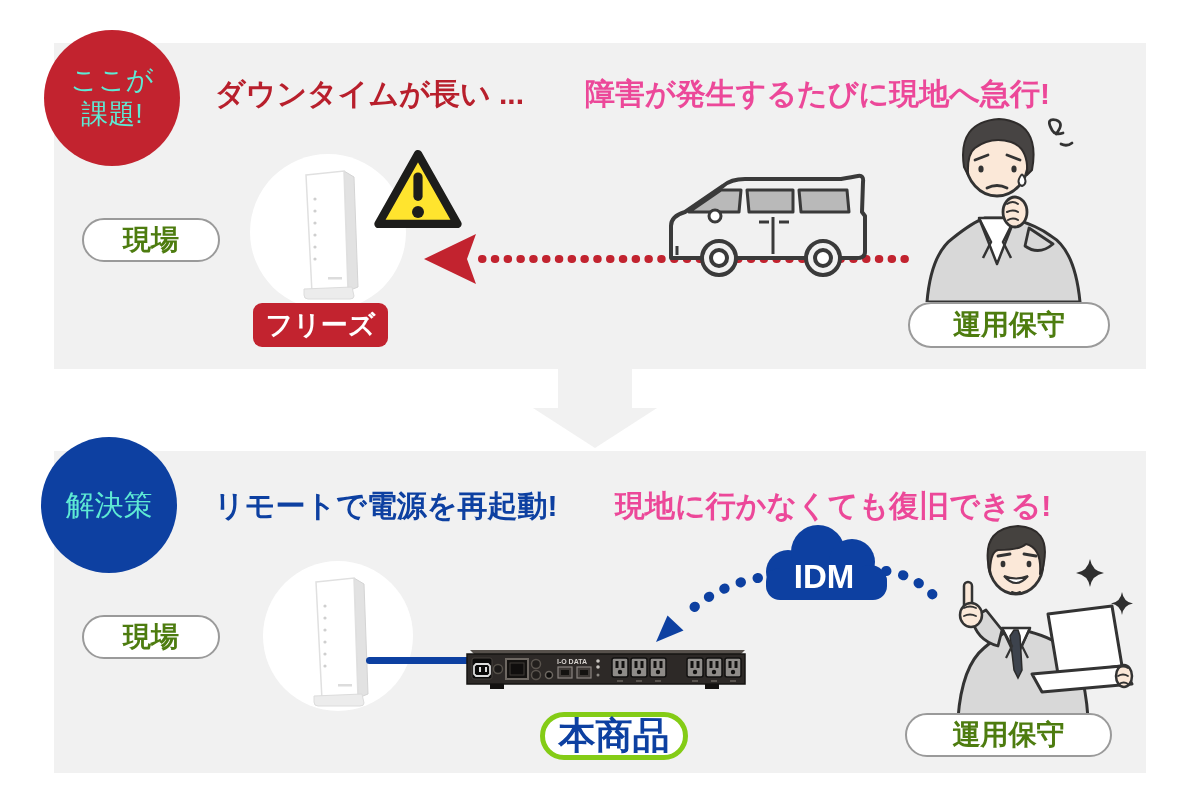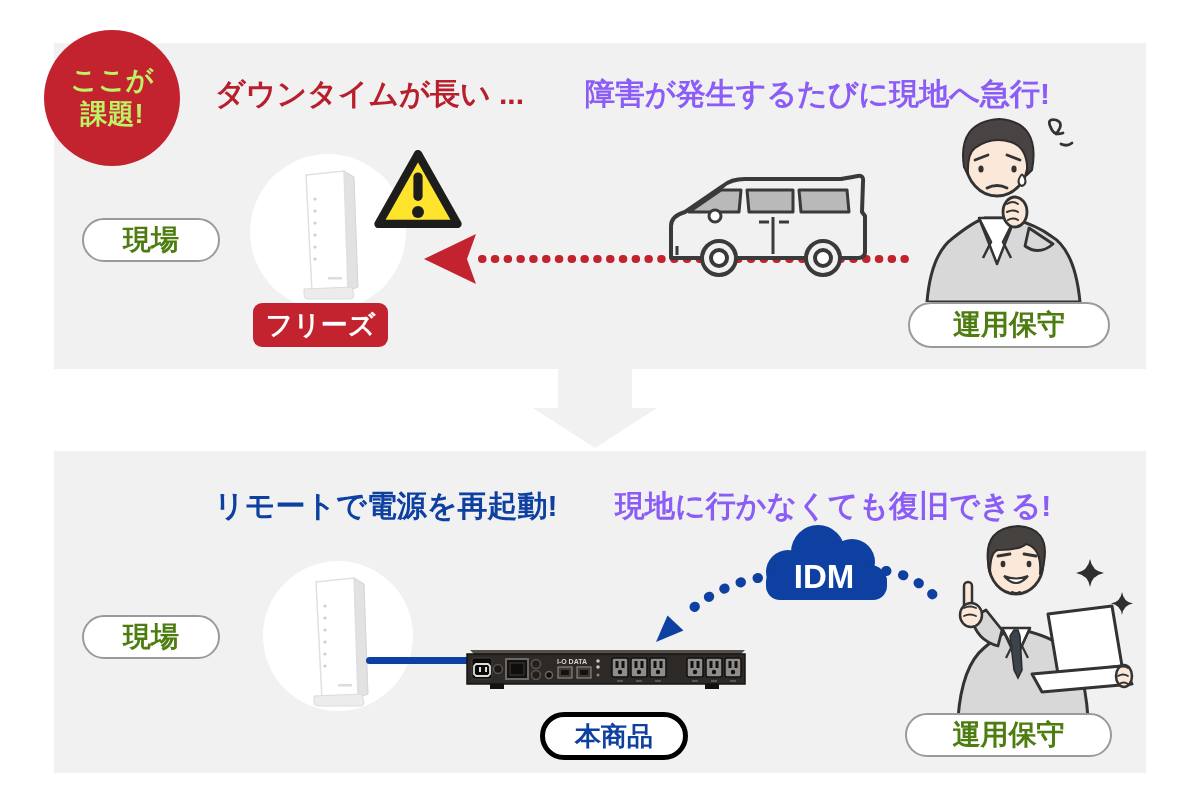--- a/index.html
+++ b/index.html
@@ -4,35 +4,35 @@
 <style>
   html,body{margin:0;padding:0;background:#ffffff;}
   #canvas{position:relative;width:1200px;height:800px;background:#ffffff;overflow:hidden;
           font-family:"Liberation Sans","DejaVu Sans",sans-serif;}
   .panel{position:absolute;left:54px;width:1092px;background:#f1f1f1;}
   #panel-problem{top:43px;height:326px;}
   #panel-solution{top:451px;height:322px;}
   .abs{position:absolute;}
   .badge{position:absolute;width:136px;height:136px;border-radius:50%;
          display:flex;flex-direction:column;align-items:center;justify-content:center;
-         color:#bef264;font-weight:700;font-size:27px;line-height:1.25;z-index:5;text-align:center;}
+         color:#5eead4;font-weight:400;font-size:27px;line-height:1.25;z-index:5;text-align:center;}
   #badge-problem{left:44px;top:30px;background:#c2232f;}
   #badge-solution{left:41px;top:437px;background:#0d40a1;font-size:29px;}
   .heading{position:absolute;font-size:30px;font-weight:700;white-space:nowrap;z-index:4;}
   .heading.red{color:#b81f2c;}
   .heading.blue{color:#0d40a1;margin-left:9px;}
-  .heading.dark{color:#8b5cf6;}
+  .heading.dark{color:#ec4899;}
   .pill{position:absolute;background:#ffffff;border:2.5px solid #9a9a9a;border-radius:26px;
         display:flex;align-items:center;justify-content:center;color:#4d7c0f;
         font-size:28px;font-weight:700;z-index:6;box-sizing:border-box;}
   .tag{position:absolute;display:flex;align-items:center;justify-content:center;
        color:#ffffff;font-weight:700;font-size:27px;border-radius:9px;z-index:6;}
   .tag.red{background:#c2232f;}
   .tag.blue{background:#0d40a1;}
-  .pill.product{border:5px solid #000000;color:#0d40a1;font-size:26px;border-radius:28px;}
+  .pill.product{border:5px solid #84cc16;color:#0d40a1;font-size:37px;border-radius:28px;}
   .white-circle{position:absolute;border-radius:50%;background:#ffffff;z-index:1;}
   .lineart{stroke:#3a3a3a;stroke-width:4;fill:#f1f1f1;stroke-linejoin:round;stroke-linecap:round;}
   #power-line{position:absolute;left:366px;top:657px;width:104px;height:7px;background:#0d40a1;
               border-radius:4px;z-index:2;}
   svg{display:block;}
 </style>
 </head>
 <body>
 
 <div id="canvas">
@@ -117,20 +117,23 @@
     <ellipse cx="99" cy="57" rx="2.6" ry="3.6" fill="#333"></ellipse>
     <path d="M72 76 Q82 71 92 76" stroke="#333" stroke-width="2.8" fill="none" stroke-linecap="round"></path>
     <path d="M107 62 q7 9 0 12 q-7 -3 0 -12" fill="#ffffff" stroke="#333" stroke-width="2"></path>
     <path d="M114 116 L138 132 Q124 144 110 134 Z" fill="#d8d8d8" stroke="#333" stroke-width="2.8" stroke-linejoin="round"></path>
     <ellipse cx="100" cy="100" rx="12" ry="15" fill="#fbe8d8" stroke="#333" stroke-width="2.8"></ellipse>
     <path d="M92 92 q6 -4 11 0 M92 100 q6 -3 11 0 M93 108 q5 -3 10 0" stroke="#333" stroke-width="2" fill="none" stroke-linecap="round"></path>
   </svg>
 
   <div class="pill" style="left:908px;top:302px;width:202px;height:46px;">運用保守</div>
 
+  <div class="badge" id="badge-solution">
+    <span>解決策</span>
+  </div>
 
   <div class="heading blue" style="left:205px;top:486px;">リモートで電源を再起動!</div>
   <div class="heading dark" style="left:615px;top:486px;">現地に行かなくても復旧できる!</div>
 
   <div class="pill" style="left:82px;top:615px;width:138px;height:44px;">現場</div>
 
   <div class="white-circle" style="left:263px;top:561px;width:150px;height:150px;"></div>
 
   <svg class="abs" style="left:298px;top:572px;z-index:2;" width="84" height="135" viewBox="0 0 84 135">
     <polygon points="56,6 66,12 70,122 60,126" fill="#e2e2e2" stroke="#d4d4d4" stroke-width="1"></polygon>

